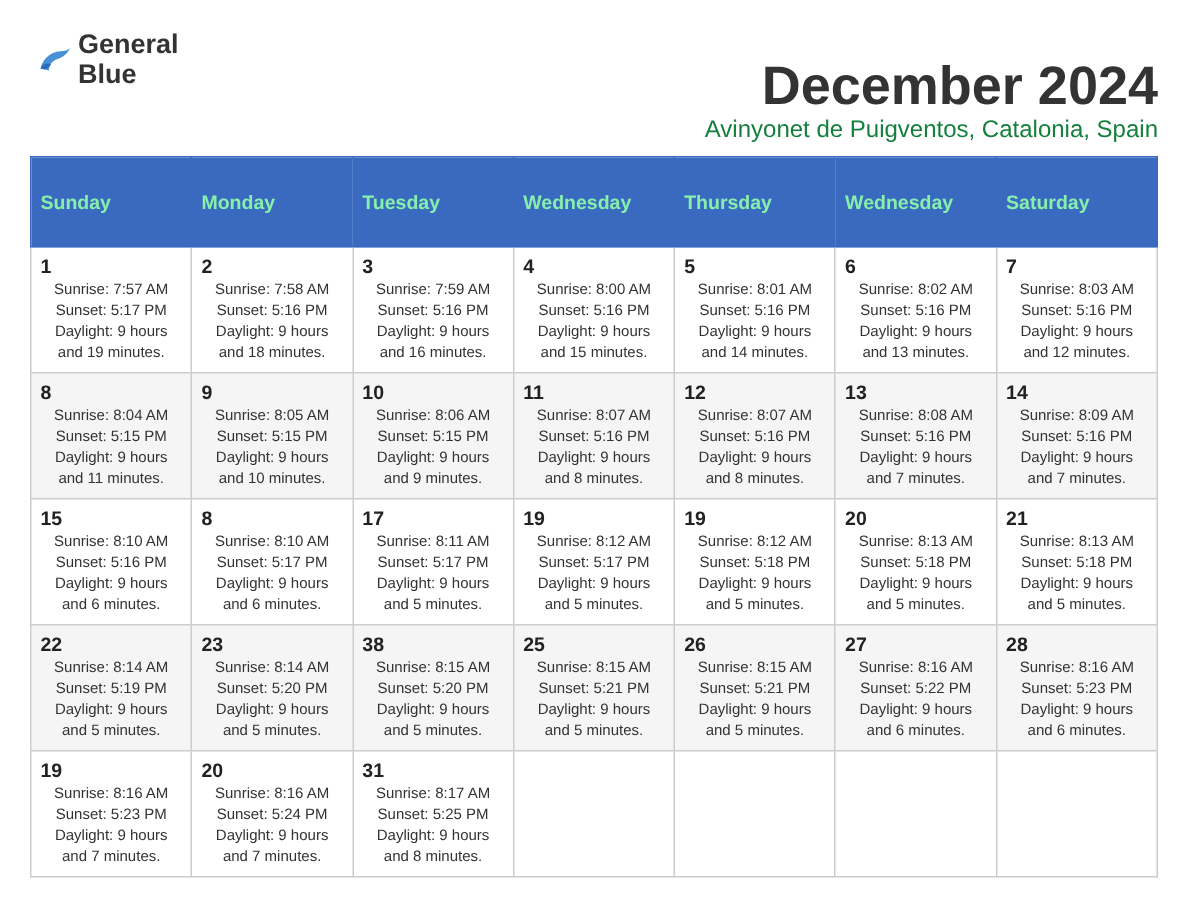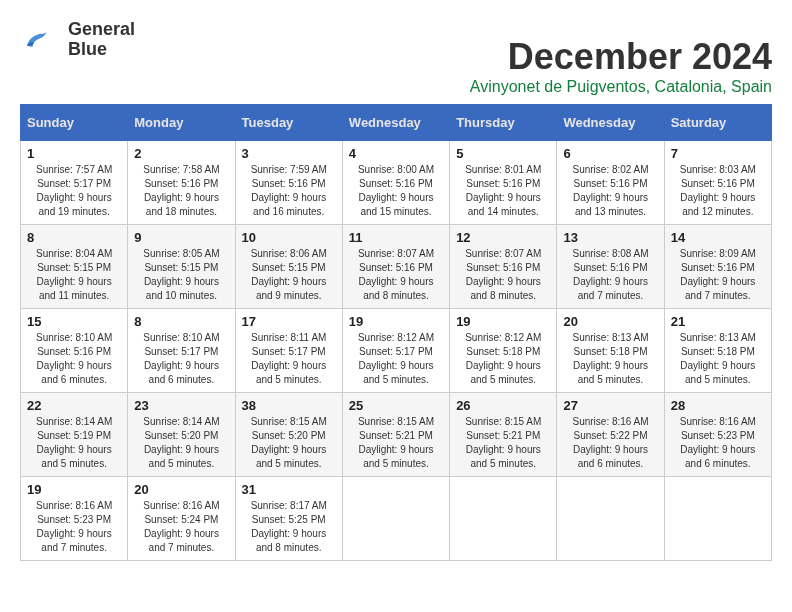--- a/index.html
+++ b/index.html
@@ -12,21 +12,21 @@
     }
     .header-area {
       display: flex;
       justify-content: space-between;
       align-items: flex-start;
       margin-bottom: 8px;
     }
     .logo {
       display: flex;
       align-items: center;
-      gap: 20px;
+      gap: 4px;
     }
     .logo-text {
       font-size: 18px;
       font-weight: bold;
       color: #333;
       line-height: 1.1;
     }
     .logo-text span {
       display: block;
     }
@@ -47,23 +47,23 @@
       font-size: 16px;
       color: #15803d;
     }
     .calendar {
       width: 100%;
       border-collapse: collapse;
       font-size: 10.5px;
     }
     .calendar th {
       background-color: #3a6abf;
-      color: #e5e5e5;
+      color: #86efac;
       text-align: left;
-      padding: 10px 6px;
+      padding: 22px 6px;
       font-size: 13px;
       font-weight: bold;
       border: 1px solid #3a6abf;
     }
     .calendar td {
       vertical-align: top;
       padding: 5px 6px;
       border: 1px solid #ccc;
       width: calc(100% / 7);
       min-height: 80px;

